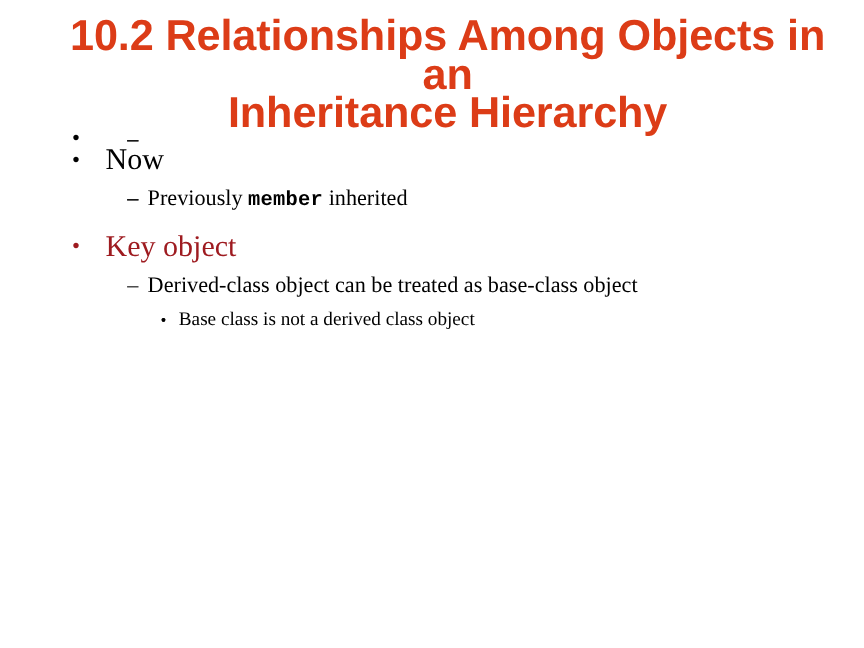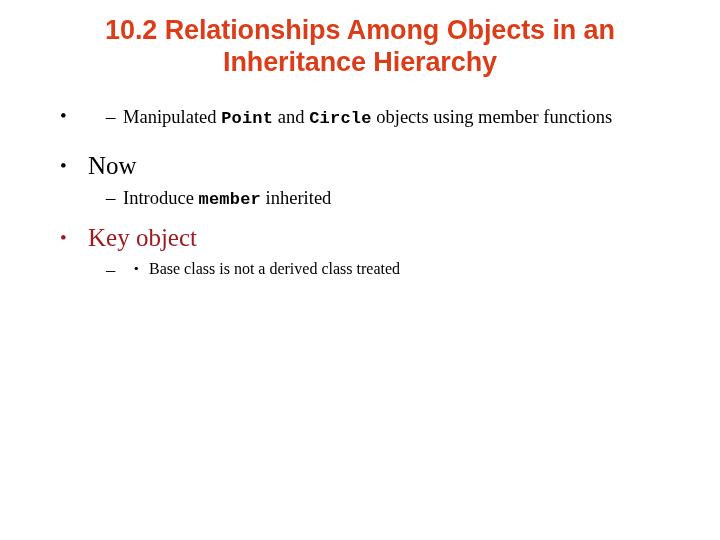--- a/index.html
+++ b/index.html
@@ -20,27 +20,27 @@
     position: relative;
     width: 720px;
     height: 540px;
     box-sizing: border-box;
     background: #ffffff;
   }
 
   
   .slide-title {
     position: absolute;
-    left: 40px;
+    left: 53px;
     top: 14px;
     width: 640px;
     text-align: center;
     font-family: "Liberation Sans Narrow", "Liberation Sans", "DejaVu Sans", sans-serif;
     font-weight: bold;
-    font-size: 27px;
+    font-size: 36px;
     line-height: 32px;
     letter-spacing: -0.1px;
     color: #DC3C17;
     white-space: pre-line;
   }
 
   
   .body {
     position: absolute;
     left: 0;
@@ -135,49 +135,49 @@
     <div class="line lvl1">
       <span class="bullet">•</span>
     </div>
 
     <div class="line lvl2 gap-sm">
       <span class="bullet">–</span>
     </div>
 
     <div class="line lvl2 gap-sm">
       <span class="bullet">–</span>
-      <span class="txt"><span>Manipulated </span><span class="code">Point</span><span> and </span><span class="code">Circle</span><span> objects using member functions</span></span>
     </div>
 
     <div class="line lvl1 gap-lg">
       <span class="bullet">•</span>
       <span class="txt">Now</span>
     </div>
 
     <div class="line lvl2 gap-sm">
       <span class="bullet">–</span>
     </div>
 
     <div class="line lvl2 gap-sm">
       <span class="bullet">–</span>
-      <span class="txt"><span>Introduce </span><span class="code">member</span><span> inherited</span></span>
+      <span class="txt"><span>Previously </span><span class="code">member</span><span> inherited</span></span>
     </div>
 
     <div class="line lvl1 gap-md accent">
       <span class="bullet">•</span>
       <span class="txt">Key object</span>
     </div>
 
     <div class="line lvl2 gap-sm">
       <span class="bullet">–</span>
+      <span class="txt">Derived-class object can be treated as base-class object</span>
     </div>
 
     <div class="line lvl3 gap-sm">
       <span class="bullet">•</span>
     </div>
 
     <div class="line lvl3 gap-sm">
       <span class="bullet">•</span>
-      <span class="txt">Base class is not a derived class treated</span>
+      <span class="txt">Base class is not a derived class object</span>
     </div>
 
   </div>
 </div>
 
 </body></html>

